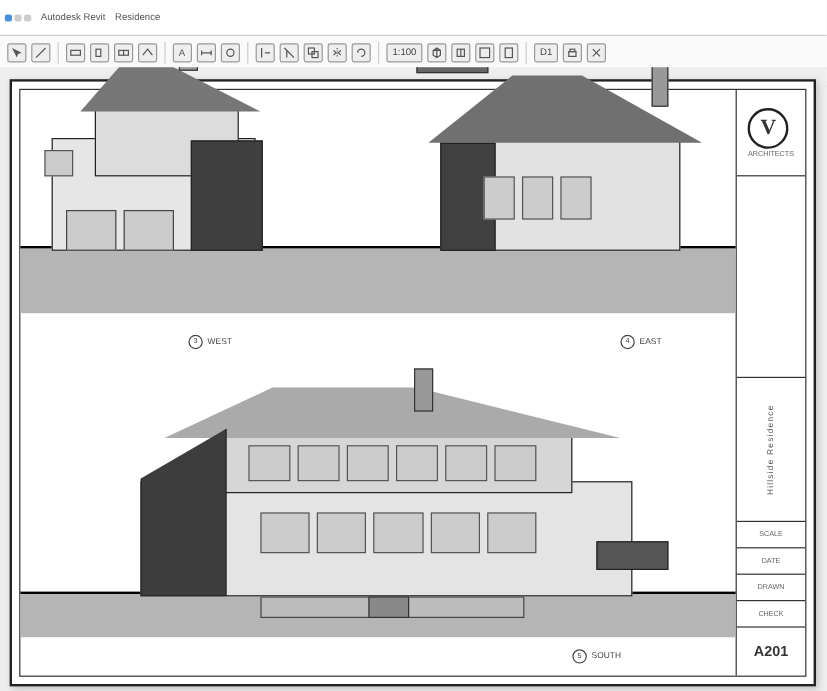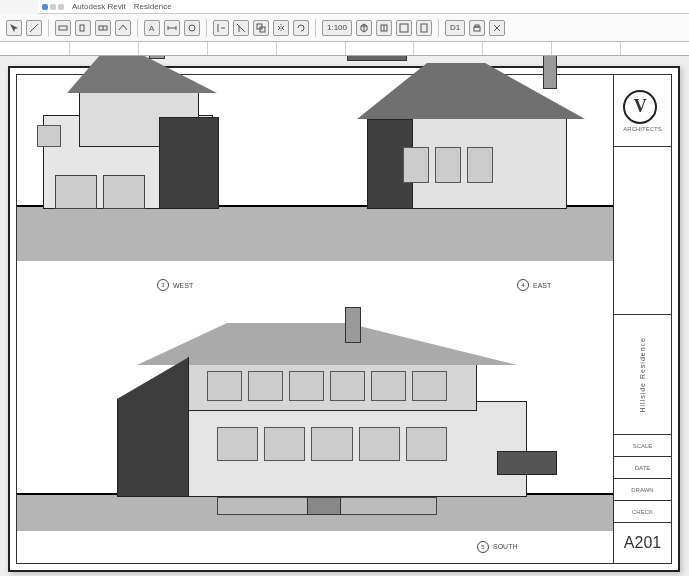--- a/index.html
+++ b/index.html
@@ -1,19 +1,19 @@
 <!DOCTYPE html>
 <html><head>
 <meta charset="utf-8">
 <style>
 * { margin:0; padding:0; box-sizing:border-box; }
 body { width:689px; height:576px; background:#f5f5f5; font-family:Arial,sans-serif; font-size:9px; color:#333; overflow:hidden; position:relative; }
 
 
-.menubar { height:14px; background:#fff; border-bottom:1px solid #ccc; display:flex; align-items:center; padding:0 4px; gap:2px;margin-left:38px; }
+.menubar { height:30px; background:#fff; border-bottom:1px solid #ccc; display:flex; align-items:center; padding:0 4px; gap:2px; }
 .menubar .dot { width:6px; height:6px; border-radius:2px; }
 .menubar .blue { background:#4a90d9; }
 .menubar .txt { font-size:8px; color:#555; margin-left:6px; white-space:nowrap; }
 
 
 .toolbar { height:28px; background:#fafafa; border-bottom:1px solid #bbb; display:flex; align-items:center; padding:0 6px; gap:4px; }
 .tool { width:16px; height:16px; border:1px solid #999; background:#eee; display:inline-flex; align-items:center; justify-content:center; border-radius:2px; cursor:pointer; }
 .tool svg { width:10px; height:10px; }
 .sep { width:1px; height:18px; background:#ccc; margin:0 2px; }
 .tool.sel { width:auto; padding:0 4px; font-size:8px; color:#444; }
@@ -27,21 +27,21 @@
 .sheet { position:absolute; top:10px; left:8px; width:672px; height:506px; background:#fff; border:2px solid #222; box-shadow:2px 2px 6px rgba(0,0,0,.2); }
 .sheet-inner { position:absolute; top:6px; left:6px; right:6px; bottom:6px; border:1px solid #333; }
 .title-block { position:absolute; top:0; right:0; bottom:0; width:58px; border-left:1px solid #333; display:flex; flex-direction:column; }
 .tb-logo { height:72px; border-bottom:1px solid #333; display:flex; align-items:center; justify-content:center; }
 .tb-logo .circ { width:34px; height:34px; border:2px solid #222; border-radius:50%; display:flex; align-items:center; justify-content:center; font-weight:bold; font-size:18px; font-family:Georgia,serif; }
 .tb-firm { font-size:6px; color:#666; margin-top:2px; text-align:center; }
 .tb-spacer { flex:1; border-bottom:1px solid #333; }
 .tb-proj { height:120px; border-bottom:1px solid #333; display:flex; align-items:center; justify-content:center; }
 .tb-proj span { writing-mode:vertical-rl; transform:rotate(180deg); font-size:7px; color:#555; letter-spacing:1px; }
 .tb-row { height:22px; border-bottom:1px solid #333; display:flex; align-items:center; justify-content:center; font-size:6px; color:#666; }
-.tb-sheet { height:40px; display:flex; align-items:center; justify-content:center; font-size:16px; font-weight:normal; }
+.tb-sheet { height:40px; display:flex; align-items:center; justify-content:center; font-size:12px; font-weight:bold; }
 
 
 .draw-area { position:absolute; top:0; left:0; right:58px; bottom:0; }
 .view-row { position:absolute; left:0; right:0; }
 .row-top { top:0; height:48%; }
 .row-bot { top:48%; height:52%; }
 .ground { position:absolute; left:0; right:0; background:#b5b5b5; }
 .row-top .ground { bottom:48px; height:54px; }
 .row-bot .ground { bottom:32px; height:36px; }
 .ground-line { position:absolute; left:0; right:0; height:2px; background:#000; }

